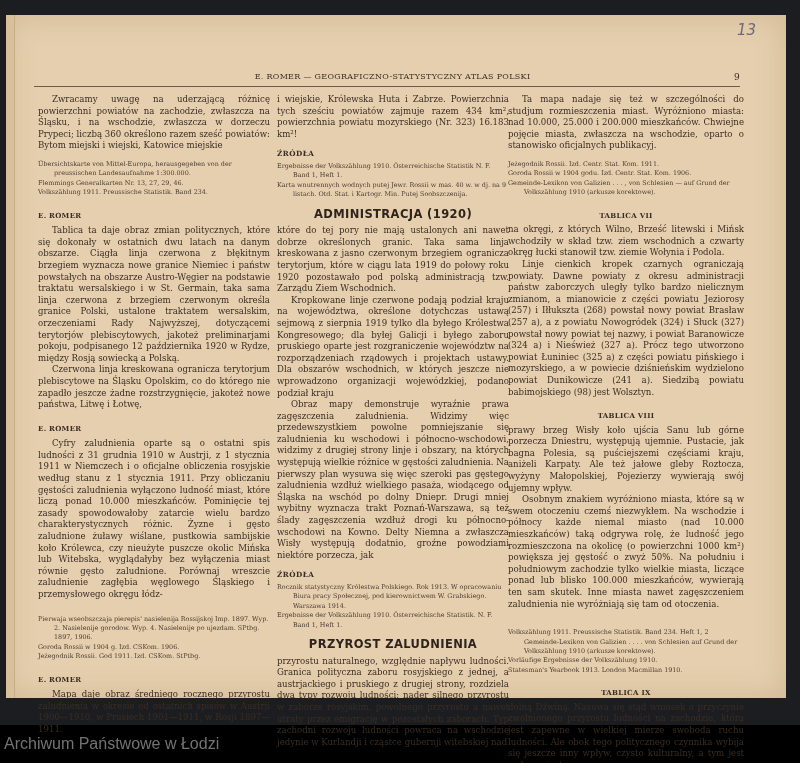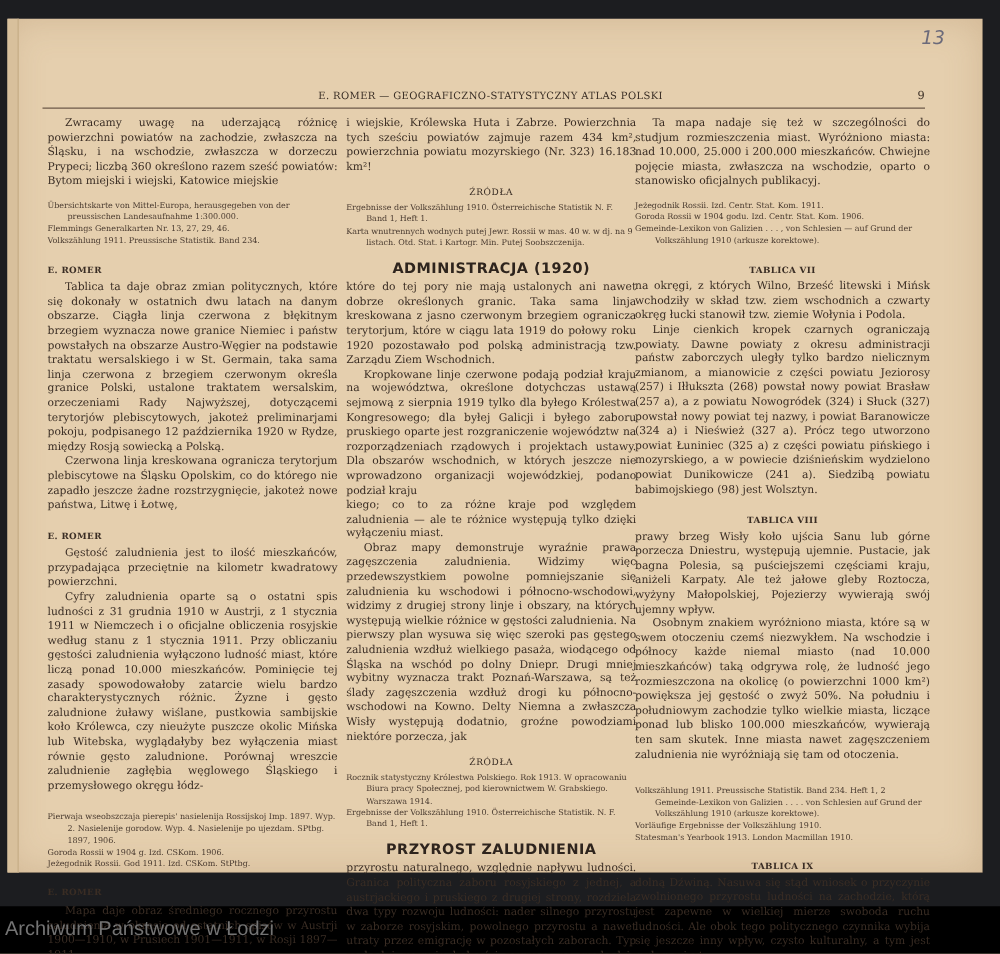--- a/index.html
+++ b/index.html
@@ -14,21 +14,21 @@
   .head-rule { position:absolute; left:34px; top:86px; width:706px; border-top:1px solid #6d5a49; }
   .col { position:absolute; top:94px; width:232px; color:#3a2d24; font-size:8.6px; line-height:11.6px; }
   .col1 { left:38px; }
   .col2 { left:277px; }
   .col3 { left:508px; width:236px; }
   p { margin:0; text-align:justify; text-indent:14px; }
   p.noindent { text-indent:0; }
   .refs { font-size:6.4px; line-height:9.4px; margin:8px 0 0 0; color:#4a3b30; }
   .refs div { padding-left:16px; text-indent:-16px; }
   .author { font-size:7px; font-weight:bold; margin:12px 0 4px 0; letter-spacing:0.3px; }
-  .sources { text-align:center; font-size:7.2px; font-weight:normal; margin:8px 0 2px 0; letter-spacing:0.5px; }
+  .sources { font-size:7.2px; font-weight:bold; margin:8px 0 2px 0; letter-spacing:0.5px; }
   .section-title { text-align:center; font-family:"DejaVu Sans", sans-serif; font-size:11.5px; font-weight:bold; margin:9px 0 5px 0; letter-spacing:0.4px; color:#2e241d; }
   .tablica { text-align:center; font-size:7px; font-weight:bold; margin:12px 0 3px 0; letter-spacing:0.3px; }
   .archive-label { position:absolute; left:4px; top:735px; font-family:"Liberation Sans", sans-serif; font-size:16px; color:#737373; }
 </style>
 </head>
 <body>
 
 <div class="scan-bg"></div>
 
 <div class="page">
@@ -46,21 +46,20 @@
   <p>Zwracamy uwagę na uderzającą różnicę powierzchni powiatów na zachodzie, zwłaszcza na Śląsku, i na wschodzie, zwłaszcza w dorzeczu Prypeci; liczbą 360 określono razem sześć powiatów: Bytom miejski i wiejski, Katowice miejskie</p>
   <div class="refs">
     <div>Übersichtskarte von Mittel-Europa, herausgegeben von der preussischen Landesaufnahme 1:300.000.</div>
     <div>Flemmings Generalkarten Nr. 13, 27, 29, 46.</div>
     <div>Volkszählung 1911. Preussische Statistik. Band 234.</div>
   </div>
   <div class="author">E. ROMER</div>
   <p>Tablica ta daje obraz zmian politycznych, które się dokonały w ostatnich dwu latach na danym obszarze. Ciągła linja czerwona z błękitnym brzegiem wyznacza nowe granice Niemiec i państw powstałych na obszarze Austro-Węgier na podstawie traktatu wersalskiego i w St. Germain, taka sama linja czerwona z brzegiem czerwonym określa granice Polski, ustalone traktatem wersalskim, orzeczeniami Rady Najwyższej, dotyczącemi terytorjów plebiscytowych, jakoteż preliminarjami pokoju, podpisanego 12 października 1920 w Rydze, między Rosją sowiecką a Polską.</p>
   <p>Czerwona linja kreskowana ogranicza terytorjum plebiscytowe na Śląsku Opolskim, co do którego nie zapadło jeszcze żadne rozstrzygnięcie, jakoteż nowe państwa, Litwę i Łotwę,</p>
   <div class="author">E. ROMER</div>
-  <p>Gęstość zaludnienia jest to ilość mieszkańców, przypadająca przeciętnie na kilometr kwadratowy powierzchni.</p>
   <p>Cyfry zaludnienia oparte są o ostatni spis ludności z 31 grudnia 1910 w Austrji, z 1 stycznia 1911 w Niemczech i o oficjalne obliczenia rosyjskie według stanu z 1 stycznia 1911. Przy obliczaniu gęstości zaludnienia wyłączono ludność miast, które liczą ponad 10.000 mieszkańców. Pominięcie tej zasady spowodowałoby zatarcie wielu bardzo charakterystycznych różnic. Żyzne i gęsto zaludnione żuławy wiślane, pustkowia sambijskie koło Królewca, czy nieużyte puszcze okolic Mińska lub Witebska, wyglądałyby bez wyłączenia miast równie gęsto zaludnione. Porównaj wreszcie zaludnienie zagłębia węglowego Śląskiego i przemysłowego okręgu łódz-</p>
   <div class="refs" style="margin-top:14px">
     <div>Pierwaja wseobszczaja pierepis' nasielenija Rossijskoj Imp. 1897. Wyp. 2. Nasielenije gorodow. Wyp. 4. Nasielenije po ujezdam. SPtbg. 1897, 1906.</div>
     <div>Goroda Rossii w 1904 g. Izd. CSKom. 1906.</div>
     <div>Jeżegodnik Rossii. God 1911. Izd. CSKom. StPtbg.</div>
   </div>
   <div class="author">E. ROMER</div>
   <p>Mapa daje obraz średniego rocznego przyrostu zaludnienia w okresie od ostatnich spisów w Austrji 1900—1910, w Prusiech 1901—1911, w Rosji 1897—1911.</p>
 
 </div>
@@ -68,21 +67,20 @@
 <div class="col col2">
   <p class="noindent">i wiejskie, Królewska Huta i Zabrze. Powierzchnia tych sześciu powiatów zajmuje razem 434 km², powierzchnia powiatu mozyrskiego (Nr. 323) 16.183 km²!</p>
   <div class="sources">ŹRÓDŁA</div>
   <div class="refs" style="margin-top:2px">
     <div>Ergebnisse der Volkszählung 1910. Österreichische Statistik N. F. Band 1, Heft 1.</div>
     <div>Karta wnutrennych wodnych putej Jewr. Rossii w mas. 40 w. w dj. na 9 listach. Otd. Stat. i Kartogr. Min. Putej Soobszczenija.</div>
   </div>
   <div class="section-title">ADMINISTRACJA (1920)</div>
   <p class="noindent">które do tej pory nie mają ustalonych ani nawet dobrze określonych granic. Taka sama linja kreskowana z jasno czerwonym brzegiem ogranicza terytorjum, które w ciągu lata 1919 do połowy roku 1920 pozostawało pod polską administracją tzw. Zarządu Ziem Wschodnich.</p>
   <p>Kropkowane linje czerwone podają podział kraju na województwa, określone dotychczas ustawą sejmową z sierpnia 1919 tylko dla byłego Królestwa Kongresowego; dla byłej Galicji i byłego zaboru pruskiego oparte jest rozgraniczenie województw na rozporządzeniach rządowych i projektach ustawy. Dla obszarów wschodnich, w których jeszcze nie wprowadzono organizacji wojewódzkiej, podano podział kraju</p>
-  <p class="noindent">kiego; co to za różne kraje pod względem zaludnienia — ale te różnice występują tylko dzięki wyłączeniu miast.</p>
   <p>Obraz mapy demonstruje wyraźnie prawa zagęszczenia zaludnienia. Widzimy więc przedewszystkiem powolne pomniejszanie się zaludnienia ku wschodowi i północno-wschodowi, widzimy z drugiej strony linje i obszary, na których występują wielkie różnice w gęstości zaludnienia. Na pierwszy plan wysuwa się więc szeroki pas gęstego zaludnienia wzdłuż wielkiego pasaża, wiodącego od Śląska na wschód po dolny Dniepr. Drugi mniej wybitny wyznacza trakt Poznań-Warszawa, są też ślady zagęszczenia wzdłuż drogi ku północno-wschodowi na Kowno. Delty Niemna a zwłaszcza Wisły występują dodatnio, groźne powodziami niektóre porzecza, jak</p>
   <div class="sources">ŹRÓDŁA</div>
   <div class="refs" style="margin-top:2px">
     <div>Rocznik statystyczny Królestwa Polskiego. Rok 1913. W opracowaniu Biura pracy Społecznej, pod kierownictwem W. Grabskiego. Warszawa 1914.</div>
     <div>Ergebnisse der Volkszählung 1910. Österreichische Statistik. N. F. Band 1, Heft 1.</div>
   </div>
   <div class="section-title">PRZYROST ZALUDNIENIA</div>
   <p class="noindent">przyrostu naturalnego, względnie napływu ludności. Granica polityczna zaboru rosyjskiego z jednej, a austrjackiego i pruskiego z drugiej strony, rozdziela dwa typy rozwoju ludności: nader silnego przyrostu w zaborze rosyjskim, powolnego przyrostu a nawet utraty przez emigrację w pozostałych zaborach. Typ zachodni rozwoju ludności powraca na wschodzie jedynie w Kurlandji i cząstce gubernji witebskiej nad</p>
 </div>
 

